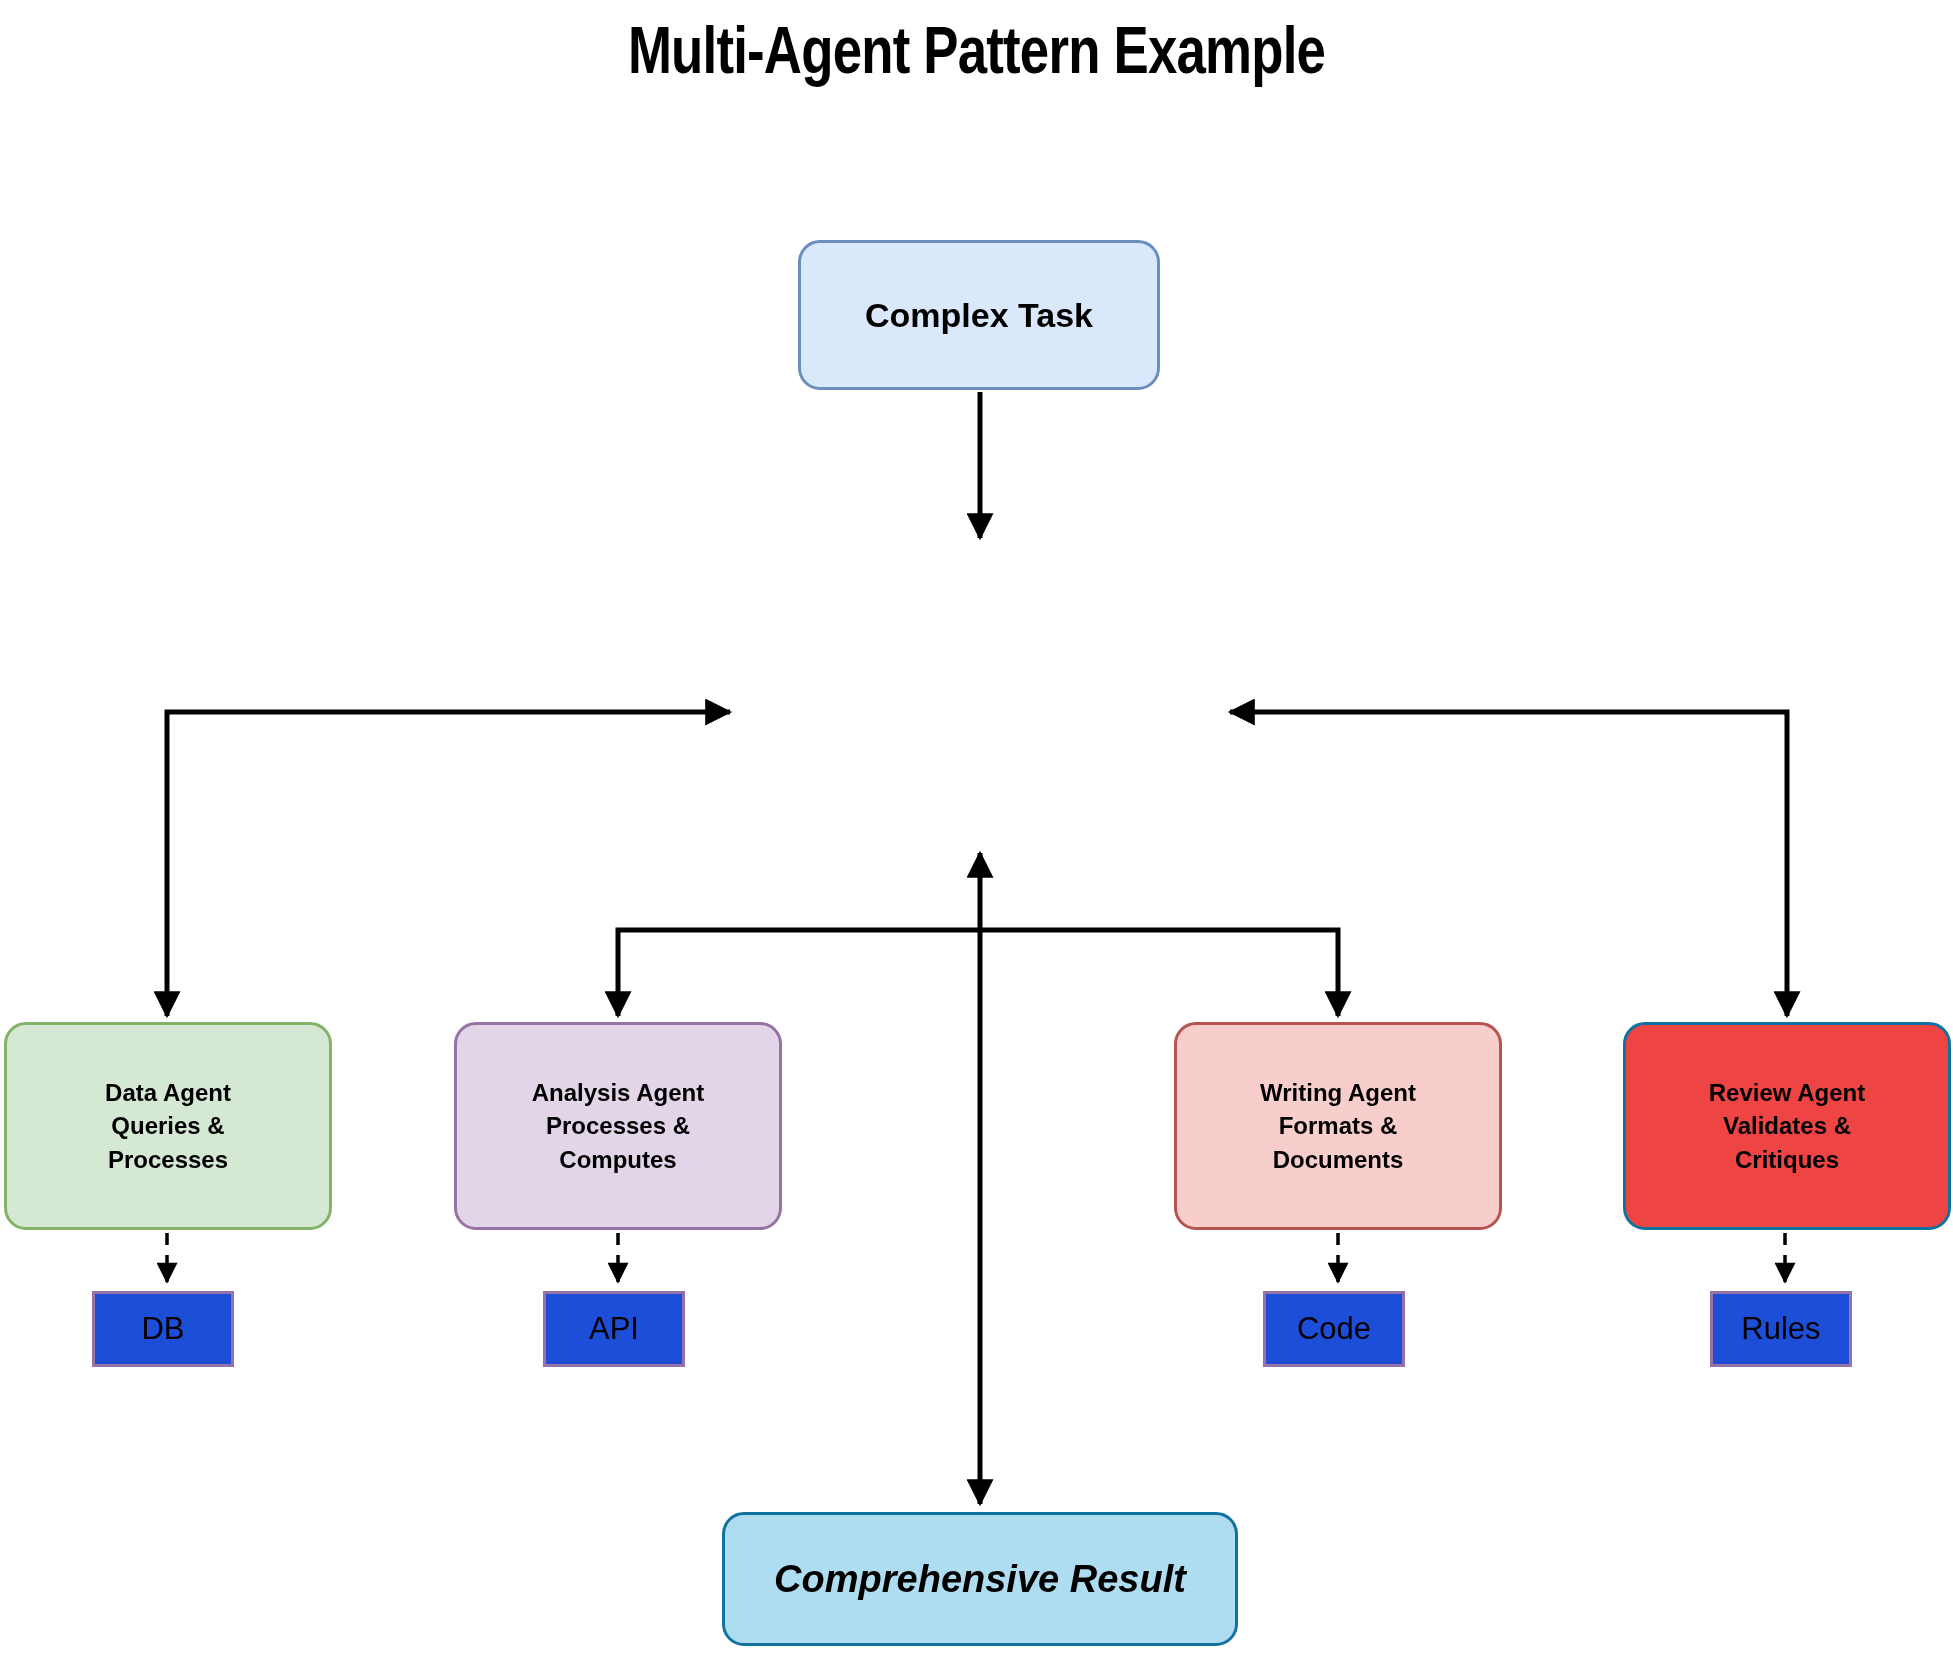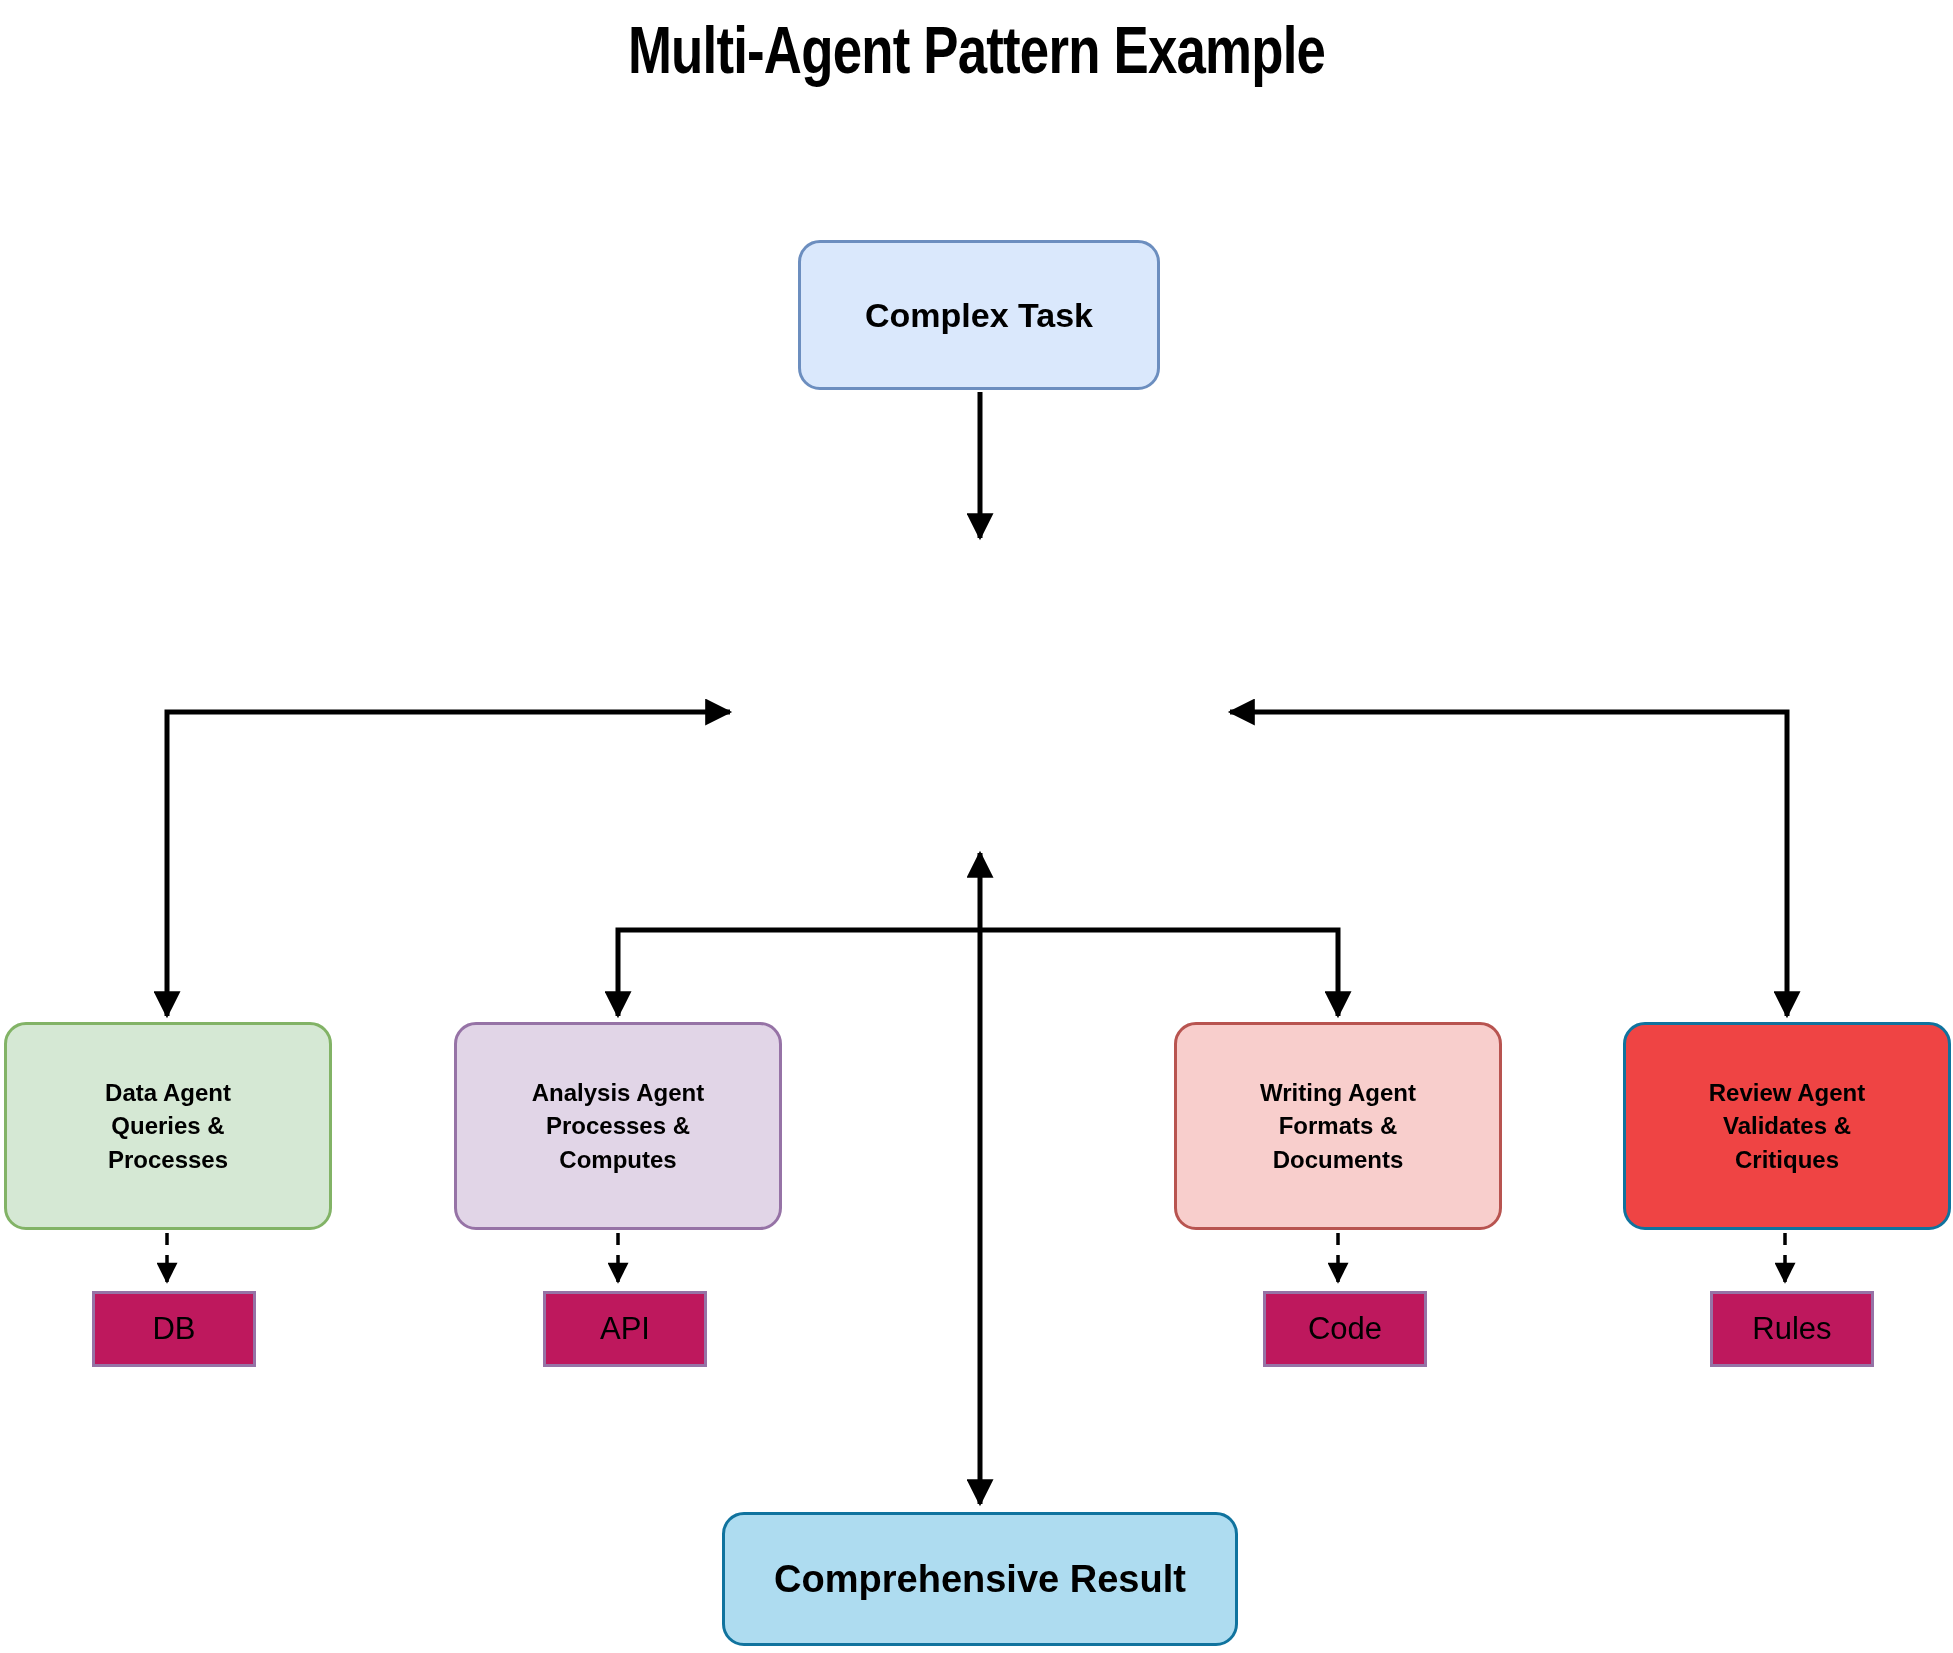--- a/index.html
+++ b/index.html
@@ -60,34 +60,34 @@
     top: 1022px; width: 328px; height: 208px;
     border-width: 3px; border-style: solid;
     font-size: 24px; font-weight: 700;
     line-height: 1.4;
   }
   .agent-data    { left: 4px;    background: #d5e8d4; border-color: #82b366; }
   .agent-analysis{ left: 454px;  background: #e1d5e7; border-color: #9673a6; }
   .agent-writing { left: 1174px; background: #f8cecc; border-color: #b85450; }
   .agent-review  { left: 1623px; background: #ef4444; border-color: #10739e; }
   .tool-box {
-    top: 1291px; width: 164px; height: 76px;
-    background: #be185d;
+    top: 1291px; width: 142px; height: 76px;
+    background: #1d4ed8;
     border: 3px solid #9673a6;
     font-size: 31px; font-weight: 400;
   }
   .tool-db    { left: 92px; }
   .tool-api   { left: 543px; }
   .tool-code  { left: 1263px; }
   .tool-rules { left: 1710px; }
   .node-result {
     left: 722px; top: 1512px; width: 516px; height: 134px;
     background: #aedcf0;
     border: 3px solid #10739e;
-    font-size: 38px; font-weight: 700;
+    font-size: 38px; font-weight: 700; font-style: italic;
   }
   .edges-layer {
     position: absolute;
     left: 0; top: 0;
     width: 1953px; height: 1653px;
     pointer-events: none;
   }
   .edge {
     stroke: #000000;
     stroke-width: 5;

